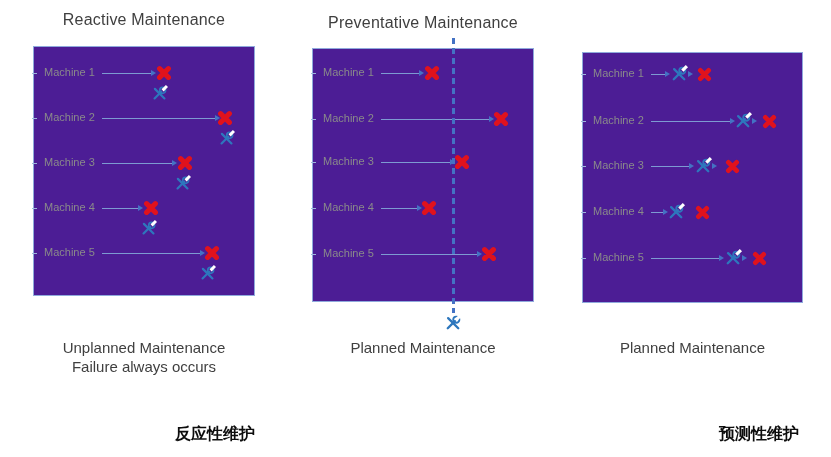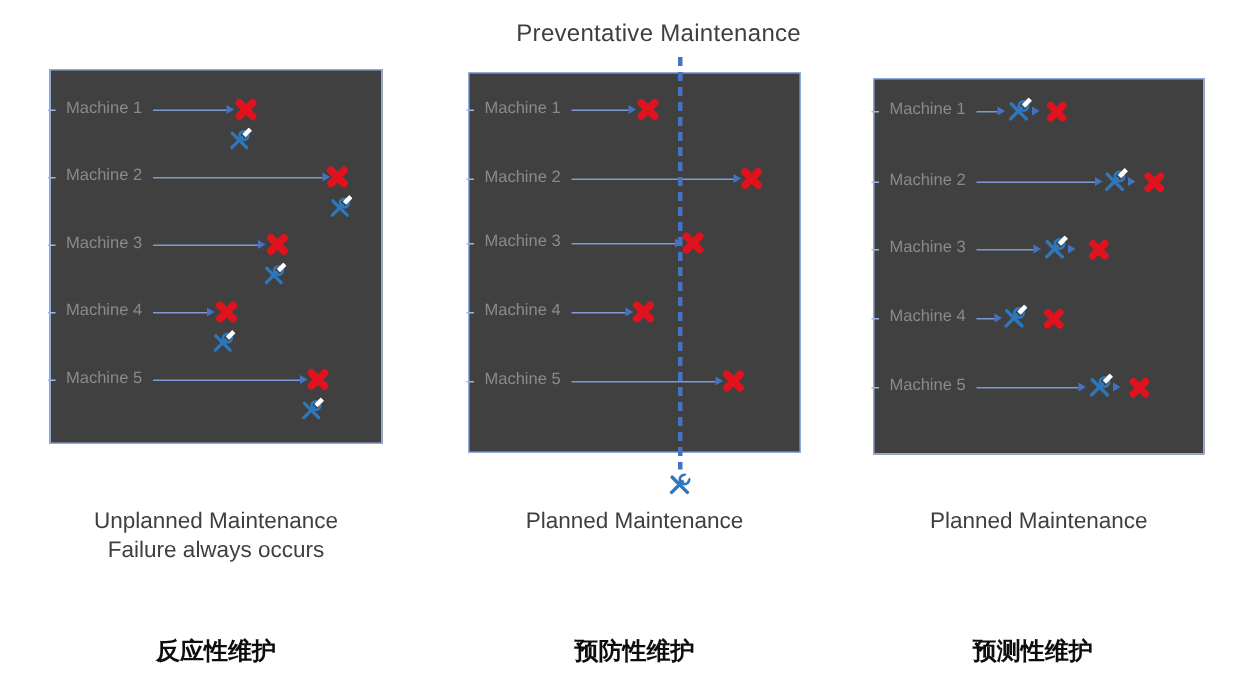--- a/index.html
+++ b/index.html
@@ -2,39 +2,40 @@
 <html><head>
 <meta charset="utf-8">
 <style>
   * { margin:0; padding:0; box-sizing:border-box; }
   html,body { background:#ffffff; }
   body { font-family:"Liberation Sans","DejaVu Sans",sans-serif; }
   .canvas { position:relative; width:831px; height:457px; background:#ffffff; overflow:hidden; }
   .panel { position:absolute; left:0; top:0; width:831px; height:457px; }
   .title { position:absolute; font-size:16px; font-weight:400; color:#3f3f3f;
            text-align:center; white-space:nowrap; letter-spacing:0.2px; }
-  .box { position:absolute; border:1px solid #8faadc; background:#404040; }
+  .box { position:absolute; border:1px solid #8faadc; background:#4c1d95; }
   .machine-label { position:absolute; font-size:11px; color:#8a8a8a; white-space:nowrap; }
   .arrow-line { position:absolute; height:1px; background:#7d9ad2; }
   .arrow-head { position:absolute; width:0; height:0;
                 border-top:3px solid transparent; border-bottom:3px solid transparent;
                 border-left:5px solid #4472c4; }
   .row-tick { position:absolute; height:1px; background:#9fb6dd; }
   .icon { position:absolute; line-height:0; }
   .dash-line { position:absolute; width:3px;
                background:repeating-linear-gradient(to bottom,#4472c4 0 6px,transparent 6px 10px); }
   .summary { position:absolute; text-align:center; font-size:15px; line-height:19px; color:#3f3f3f; }
-  .cn-label { position:absolute; text-align:center; font-size:16px; font-weight:700; color:#0d0d0d; }
+  .cn-label { position:absolute; text-align:right; font-size:16px; font-weight:700; color:#0d0d0d; }
 </style>
 </head>
 <body>
 
 <div class="canvas">
 
   <section class="panel">
+    <h2 class="title" style="left: 33px; width: 222px; top: 11px;">Reactive Maintenance</h2>
     <div class="box" style="left: 33px; top: 46px; width: 222px; height: 250px;">
         <div class="row-tick" style="left: -2px; top: 26px; width: 5px;"></div>
         <div class="machine-label" style="left: 10px; top: 19px;">Machine 1</div>
         <div class="arrow-line" style="left: 68px; top: 26px; width: 49px;"></div>
         <div class="arrow-head" style="left: 117px; top: 23px;"></div>
         <div class="icon" style="left: 122px; top: 18px;"><svg width="16" height="16" viewBox="0 0 20 20" fill="none">
             <path d="M4.5 4.5 L15.5 15.5 M15.5 4.5 L4.5 15.5" stroke="#e0121d" stroke-width="6.4" stroke-linecap="round"></path>
           </svg></div>
         <div class="icon" style="left: 116.5px; top: 37.5px;"><svg width="17" height="17" viewBox="0 0 24 24" fill="none">
             <path d="M5.5 5.5 L19 19" stroke="#2e77bd" stroke-width="3.1" stroke-linecap="round"></path>
@@ -96,21 +97,21 @@
           </svg></div>
       </div>
     <div class="summary" style="left: 33px; width: 222px; top: 338px;">
       <div>Unplanned Maintenance</div>
       <div>Failure always occurs</div>
     </div>
     <div class="cn-label" style="left: 33px; width: 222px; top: 424px;">反应性维护</div>
   </section>
 
   <section class="panel">
-    <h2 class="title" style="left: 312px; width: 222px; top: 14px; text-align: right;">Preventative Maintenance</h2>
+    <h2 class="title" style="left: 312px; width: 222px; top: 14px;">Preventative Maintenance</h2>
     <div class="box" style="left: 312px; top: 48px; width: 222px; height: 254px;">
         <div class="row-tick" style="left: -2px; top: 24px; width: 5px;"></div>
         <div class="machine-label" style="left: 10px; top: 17px;">Machine 1</div>
         <div class="arrow-line" style="left: 68px; top: 24px; width: 38px;"></div>
         <div class="arrow-head" style="left: 106px; top: 21px;"></div>
         <div class="icon" style="left: 111px; top: 16px;"><svg width="16" height="16" viewBox="0 0 20 20" fill="none">
             <path d="M4.5 4.5 L15.5 15.5 M15.5 4.5 L4.5 15.5" stroke="#e0121d" stroke-width="6.4" stroke-linecap="round"></path>
           </svg></div>
         <div class="row-tick" style="left: -2px; top: 70px; width: 5px;"></div>
         <div class="machine-label" style="left: 10px; top: 63px;">Machine 2</div>
@@ -144,21 +145,20 @@
         <div class="icon" style="left: 131px; top: 265px;"><svg width="18" height="18" viewBox="0 0 24 24" fill="none">
             <path d="M5.5 5.5 L19 19" stroke="#2e77bd" stroke-width="3.1" stroke-linecap="round"></path>
             <path d="M5 19 L14.5 9.5" stroke="#2e77bd" stroke-width="3.1" stroke-linecap="round"></path>
             <circle cx="16.4" cy="7.6" r="4.1" stroke="#2e77bd" stroke-width="2.5"></circle>
             <path d="M16.4 7.6 L22.5 1.5" stroke="#ffffff" stroke-width="4.2"></path>
           </svg></div>
       </div>
     <div class="summary" style="left: 312px; width: 222px; top: 338px;">
       <div>Planned Maintenance</div>
     </div>
-    <div class="cn-label" style="left: 312px; width: 222px; top: 424px;">预防性维护</div>
   </section>
 
   <section class="panel">
     <div class="box" style="left: 582px; top: 52px; width: 221px; height: 251px;">
         <div class="row-tick" style="left: -2px; top: 21px; width: 5px;"></div>
         <div class="machine-label" style="left: 10px; top: 14px;">Machine 1</div>
         <div class="arrow-line" style="left: 68px; top: 21px; width: 14px;"></div>
         <div class="arrow-head" style="left: 82px; top: 18px;"></div>
         <div class="icon" style="left: 87px; top: 12px;"><svg width="18" height="18" viewBox="0 0 24 24" fill="none">
             <path d="M5.5 5.5 L19 19" stroke="#2e77bd" stroke-width="3.1" stroke-linecap="round"></path>

